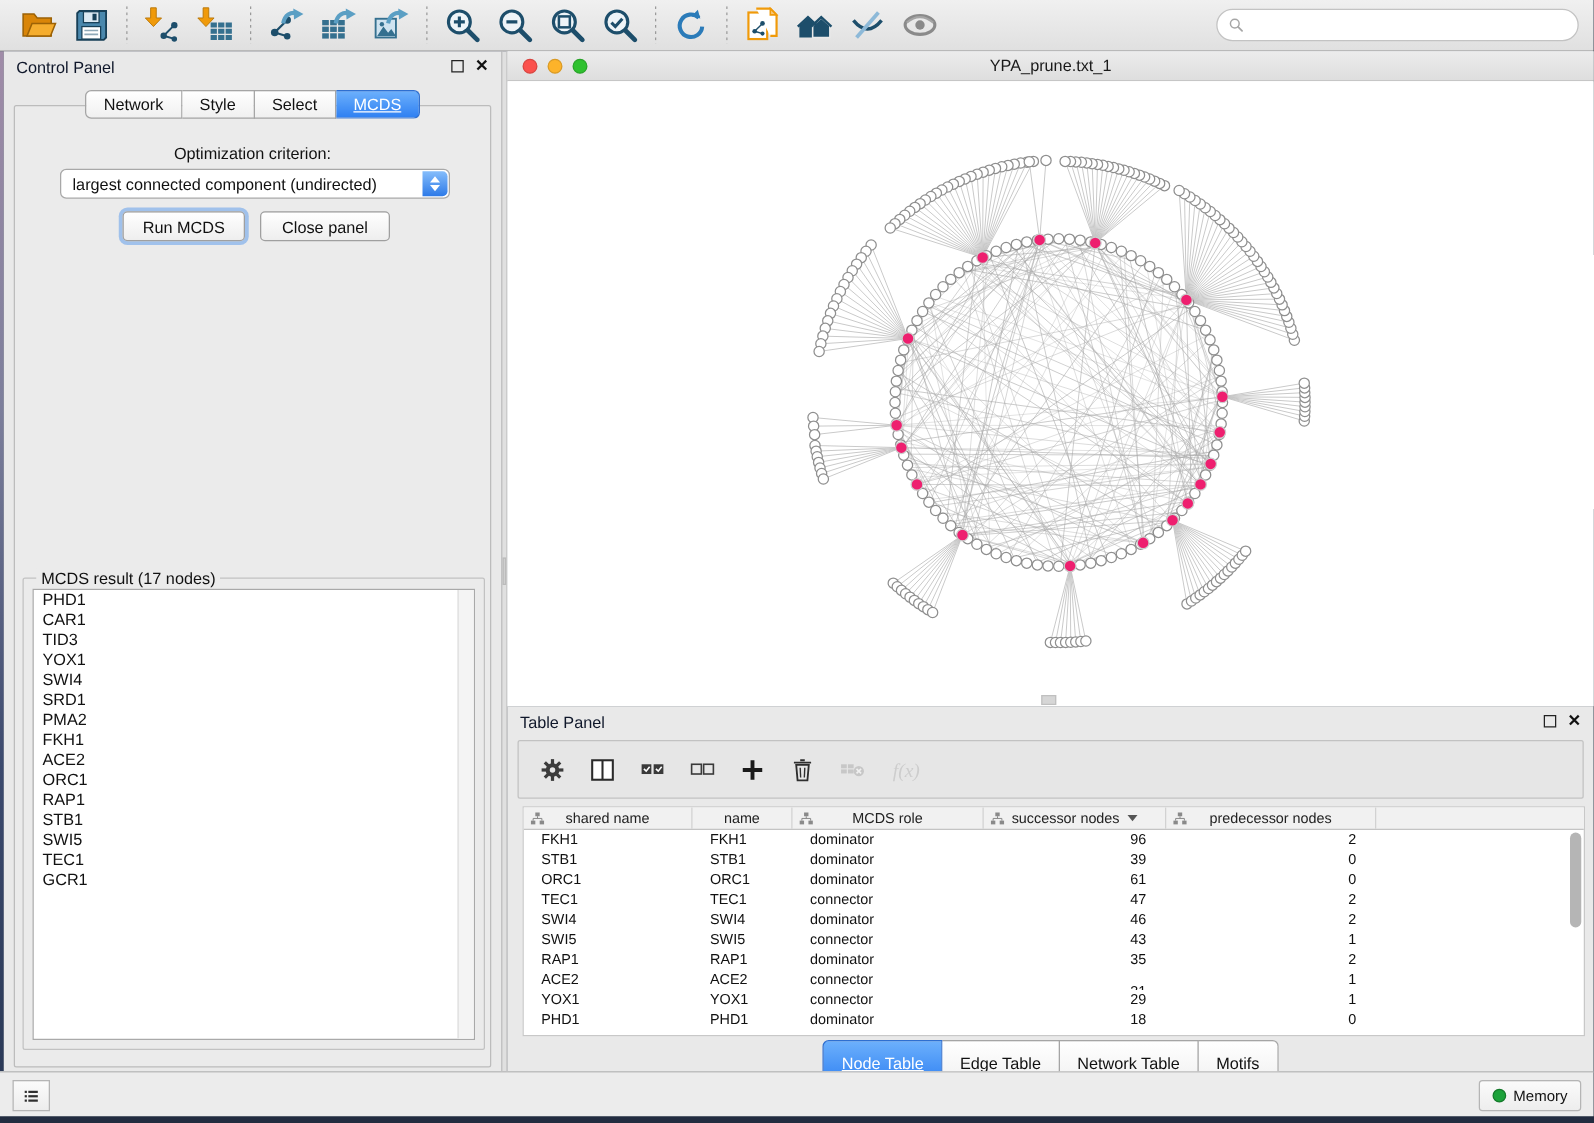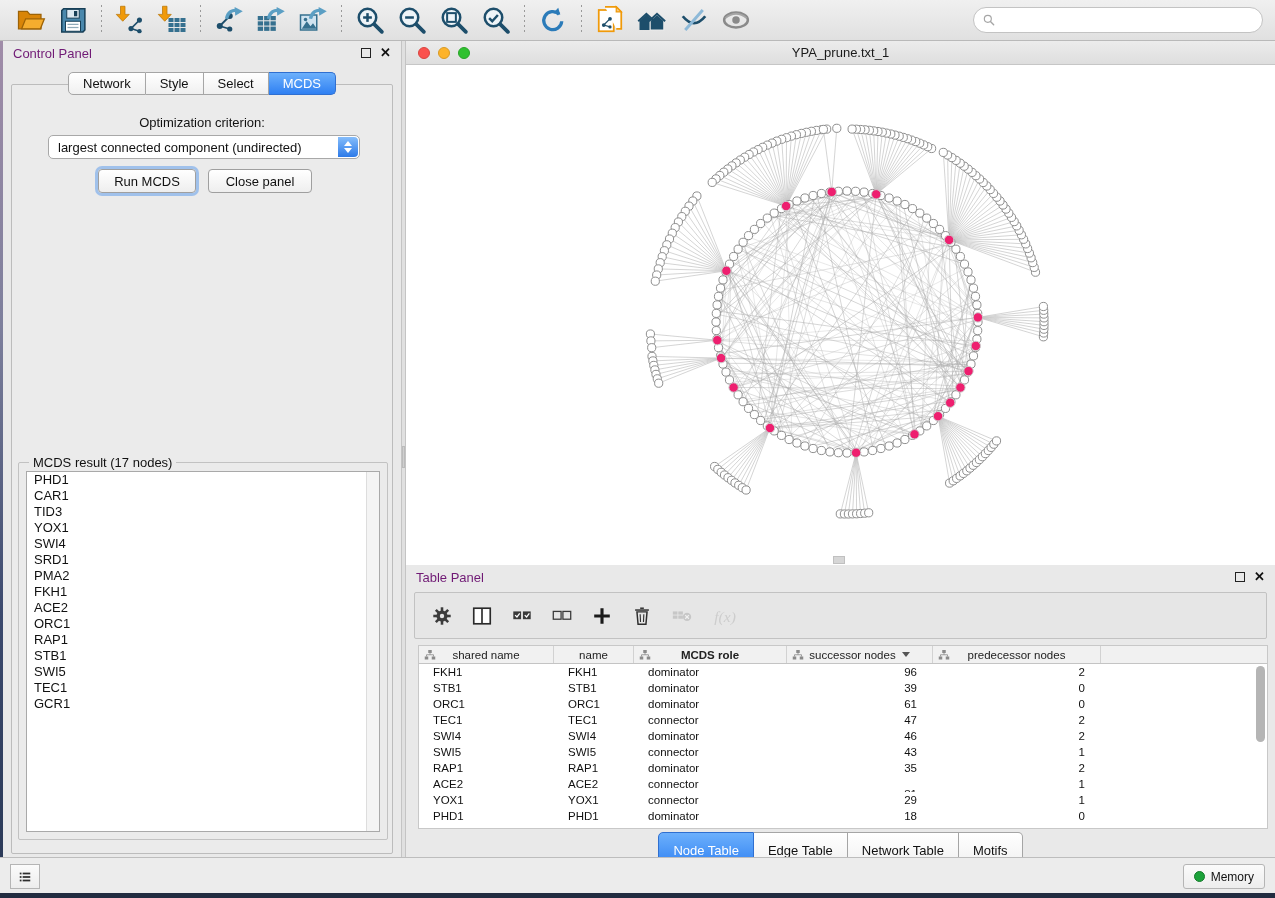--- a/index.html
+++ b/index.html
@@ -24,33 +24,33 @@
     background-image:linear-gradient(#9a9a9a 40%, rgba(0,0,0,0) 0%);
     background-size:1px 5px; flex:0 0 auto; }
   #search-box { position:absolute; right:12px; top:7px; width:290px; height:26px;
     background:#fff; border:1px solid #c3c3c3; border-radius:13px;
     display:flex; align-items:center; padding-left:8px; }
   #search-box svg { width:14px; height:14px; opacity:.65; }
 
   
   #control-panel { left:3px; top:41px; width:398px; height:816px; background:#e9e9e9; }
   .panel-titlebar { height:24px; display:flex; align-items:center; padding:0 10px; }
-  .panel-title { font-size:13px; color:#701a75; }
+  .panel-title { font-size:13px; color:#0f172a; }
   .win-btns { margin-left:auto; display:flex; align-items:center; gap:9px; }
   .float-box { width:10px; height:10px; border:1.5px solid #222; }
   .close-x { font-size:13px; font-weight:bold; color:#111; line-height:10px; }
 
   #cp-tabs { position:absolute; left:50%; transform:translateX(-50%); top:31px;
     display:flex; z-index:3; }
   .seg-tab { height:23px; padding:0 14px; background:linear-gradient(#ffffff,#f0f0f0);
     border:1px solid #a5a5a5; border-left:none; font-size:13px; color:#111;
     display:flex; align-items:center; }
   .seg-tab:first-child { border-left:1px solid #a5a5a5; border-radius:5px 0 0 5px; }
   .seg-tab:last-child { border-radius:0 5px 5px 0; }
-  .seg-tab.sel { background:linear-gradient(#6cb0fc,#2f80f2); color:#fff; border-color:#2f6fd0; }
+  .seg-tab.sel { background:linear-gradient(#6cb0fc,#2f80f2); color:#fff; border-color:#2f6fd0;text-decoration:underline; }
 
   #cp-box { position:absolute; left:8px; top:43px; width:382px; height:770px;
     border:1px solid #bcbcbc; background:#ebebeb; border-radius:2px; }
   #opt-label { position:absolute; left:0; right:0; top:30px; text-align:center;
     font-size:13px; color:#111; }
   #criterion { position:absolute; left:36px; top:50px; width:312px; height:24px;
     background:#fff; border:1px solid #a8a8a8; border-radius:5px;
     display:flex; align-items:center; font-size:13px; color:#111; padding-left:9px; }
   #criterion .cap { position:absolute; right:1px; top:1px; bottom:1px; width:20px;
     border-radius:0 4px 4px 0; background:linear-gradient(#85bdfb,#2d7ae8);
@@ -1120,21 +1120,21 @@
     <div id="tbl-header">
         <div class="th" style="width: 135px;">
           <svg class="colicon">
             <use href="#sym-shared-col"></use>
           </svg>
           <span>shared name</span>
         </div>
         <div class="th" style="width: 80px;">
           <span>name</span>
         </div>
-        <div class="th" style="width: 153px; font-weight: bold;">
+        <div class="th" style="width: 153px;">
           <svg class="colicon">
             <use href="#sym-shared-col"></use>
           </svg>
           <span>MCDS role</span>
         </div>
         <div class="th" style="width: 146px;">
           <svg class="colicon">
             <use href="#sym-shared-col"></use>
           </svg>
           <span>successor nodes</span>

